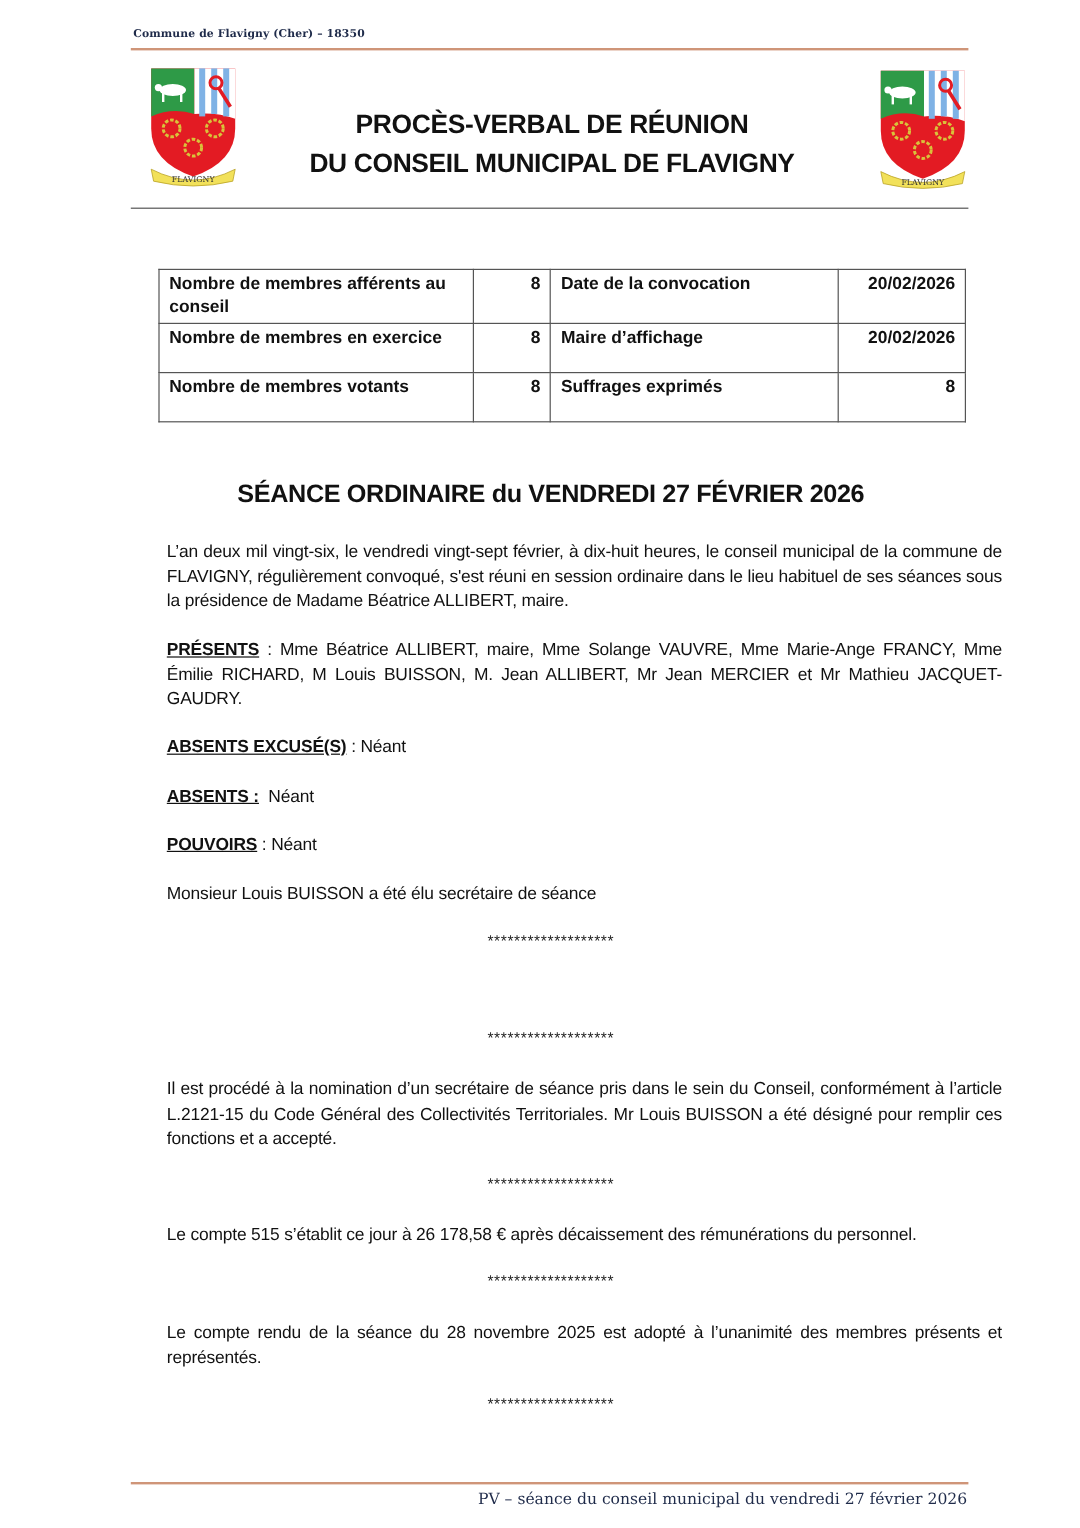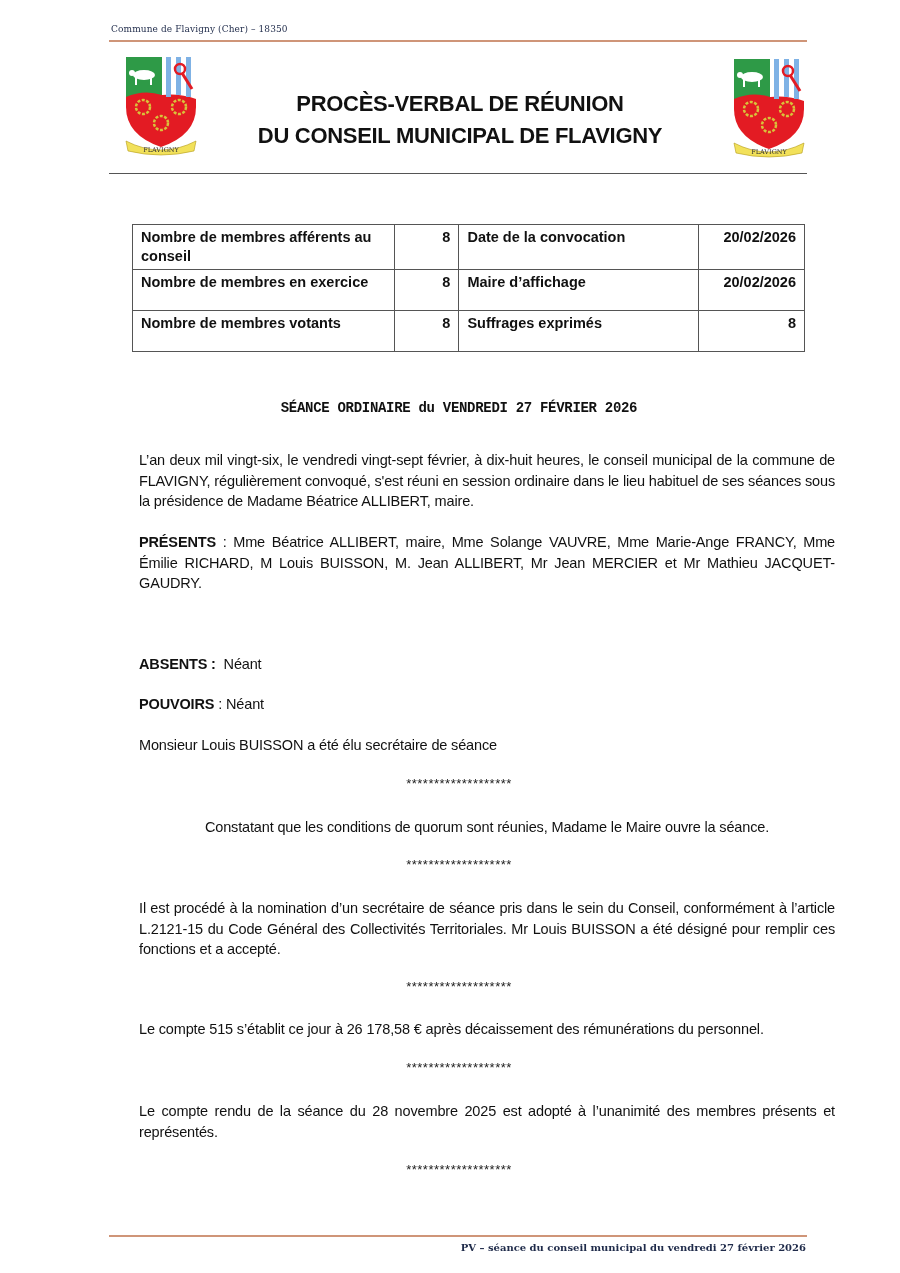--- a/index.html
+++ b/index.html
@@ -1,52 +1,52 @@
 <!DOCTYPE html>
 <html><head>
 <meta charset="utf-8">
 <style>
   html, body { margin: 0; padding: 0; background: #ffffff; }
   body { width: 900px; height: 1273px; position: relative; overflow: hidden;
          font-family: "Liberation Sans", sans-serif; color: #111; }
   .page { position: absolute; left: 0; top: 0; width: 900px; height: 1273px; }
 
   .running-header { position: absolute; left: 111px; top: 24px;
-    font-family: "DejaVu Serif", serif; font-weight: normal; font-size: 9px;
+    font-family: "DejaVu Serif", serif; font-weight: bold; font-size: 9px;
     color: #1f2b4a; letter-spacing: 0.1px; }
   .rule-top { position: absolute; left: 109px; top: 40px; width: 698px; height: 2px; background: #cf9578; }
 
   .crest { position: absolute; width: 78px; height: 102px; }
   .crest-left { left: 122px; top: 55px; }
   .crest-right { left: 730px; top: 57px; }
 
   .title { position: absolute; left: 200px; top: 88px; width: 520px; text-align: center;
     font-weight: bold; font-size: 22px; line-height: 32px; color: #111; letter-spacing: -0.3px; }
   .rule-title { position: absolute; left: 109px; top: 173px; width: 698px; height: 1px; background: #555; }
 
   table.stats { position: absolute; left: 132px; top: 224px; width: 673px; border-collapse: collapse;
     font-size: 14.5px; font-weight: bold; }
   table.stats td { border: 1px solid #555; vertical-align: top; padding: 3px 8px 3px 8px;
     height: 34px; line-height: 19px; margin-left: 12px; }
   table.stats td.num { text-align: right; }
   td.c1 { width: 245px; } td.c2 { width: 48px; } td.c3 { width: 223px; } td.c4 { width: 89px; }
 
   .section-title { position: absolute; left: 111px; top: 400px; width: 696px; text-align: center;
-    font-weight: bold; font-size: 14px; letter-spacing: -0.3px; font-family: Liberation Mono, monospace; }
+    font-weight: bold; font-size: 21px; letter-spacing: -0.3px; }
 
   .body-text { position: absolute; left: 111px; width: 696px; font-size: 14.5px; line-height: 20.5px;
     text-align: justify; letter-spacing: -0.15px; margin-left: 28px; }
   .center { text-align: center; }
-  .label { font-weight: bold; }
+  .label { font-weight: bold; text-decoration: underline; }
   .stars { position: absolute; left: 111px; width: 696px; text-align: center; font-size: 13px;
     letter-spacing: 0.5px; color: #222; }
 
   .rule-bottom { position: absolute; left: 109px; top: 1235px; width: 698px; height: 2px; background: #cf9578; }
   .running-footer { position: absolute; right: 94px; top: 1242px;
-    font-family: "DejaVu Serif", serif; font-weight: bold; font-size: 10px; color: #1f2b4a; margin-left: 40px; }
+    font-family: "DejaVu Serif", serif; font-weight: normal; font-size: 13px; color: #1f2b4a; margin-left: 40px; }
 </style>
 </head>
 <body>
 
 <div class="page">
 
   <div class="running-header">Commune de Flavigny (Cher) – 18350</div>
   <div class="rule-top"></div>
 
   <svg class="crest crest-left" viewBox="0 0 78 102">
@@ -120,34 +120,36 @@
     </table>
 
   <div class="section-title">SÉANCE ORDINAIRE du VENDREDI 27 FÉVRIER 2026</div>
 
   <div class="body-text" style="top:450px">L’an deux mil vingt-six, le vendredi vingt-sept février, à dix-huit heures, le conseil municipal de la commune de FLAVIGNY, régulièrement convoqué, s'est réuni en session ordinaire dans le lieu habituel de ses séances sous la présidence de Madame Béatrice ALLIBERT, maire.</div>
 
   <div class="body-text" style="top:532px">
     <span class="label">PRÉSENTS</span><span> : Mme Béatrice ALLIBERT, maire, Mme Solange VAUVRE, Mme Marie-Ange FRANCY, Mme Émilie RICHARD, M Louis BUISSON, M. Jean ALLIBERT, Mr Jean MERCIER et Mr Mathieu JACQUET-GAUDRY.</span>
   </div>
 
+  <div class="body-text" style="top:613px">
+    <span class="label">ABSENTS EXCUSÉ(S)</span><span> : Néant</span>
+  </div>
 
   <div class="body-text" style="top:654px">
     <span class="label">ABSENTS :</span><span style="white-space:pre">  Néant</span>
   </div>
 
   <div class="body-text" style="top:694px">
     <span class="label">POUVOIRS</span><span> : Néant</span>
   </div>
 
   <div class="body-text" style="top:735px">Monsieur Louis BUISSON a été élu secrétaire de séance</div>
 
   <div class="stars" style="top:776px">*******************</div>
 
-  <div class="body-text center" style="top:817px">Constatant que les conditions de quorum sont réunies, Madame le Maire ouvre la séance.</div>
 
   <div class="stars" style="top:857px">*******************</div>
 
   <div class="body-text" style="top:898px">Il est procédé à la nomination d’un secrétaire de séance pris dans le sein du Conseil, conformément à l’article L.2121-15 du Code Général des Collectivités Territoriales. Mr Louis BUISSON a été désigné pour remplir ces fonctions et a accepté.</div>
 
   <div class="stars" style="top:979px">*******************</div>
 
   <div class="body-text" style="top:1019px">Le compte 515 s’établit ce jour à 26 178,58 € après décaissement des rémunérations du personnel.</div>
 
   <div class="stars" style="top:1060px">*******************</div>

